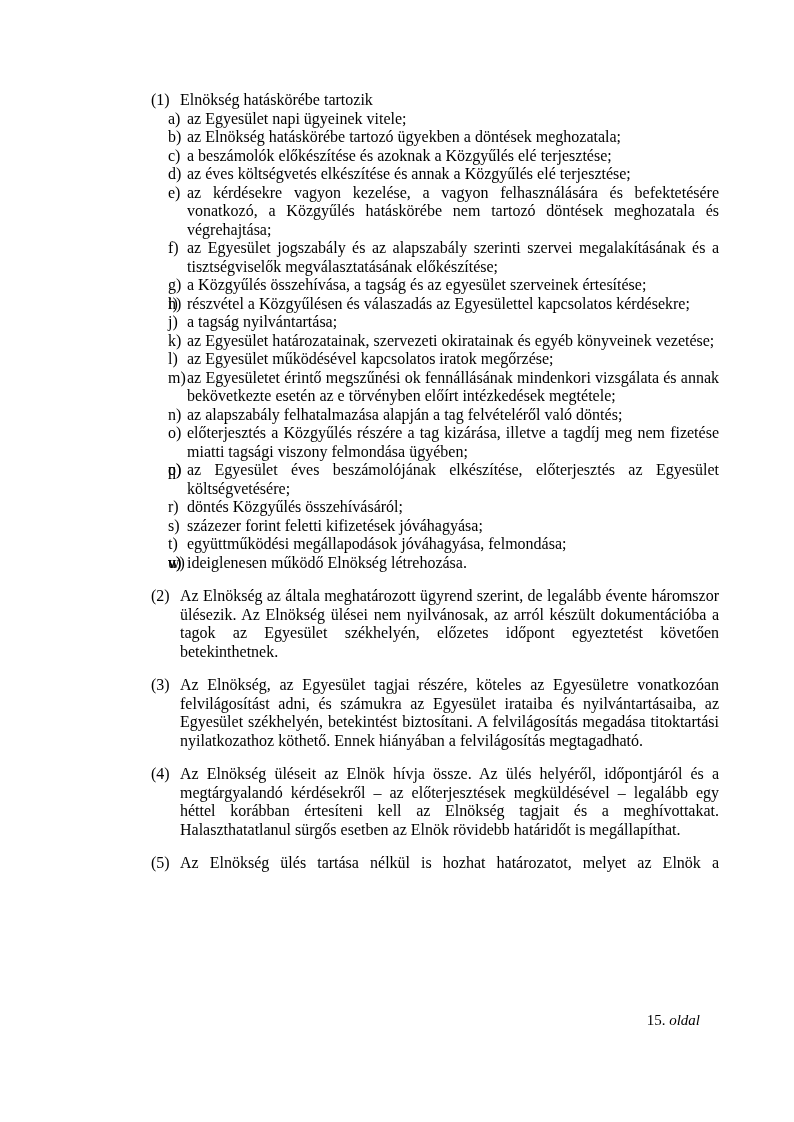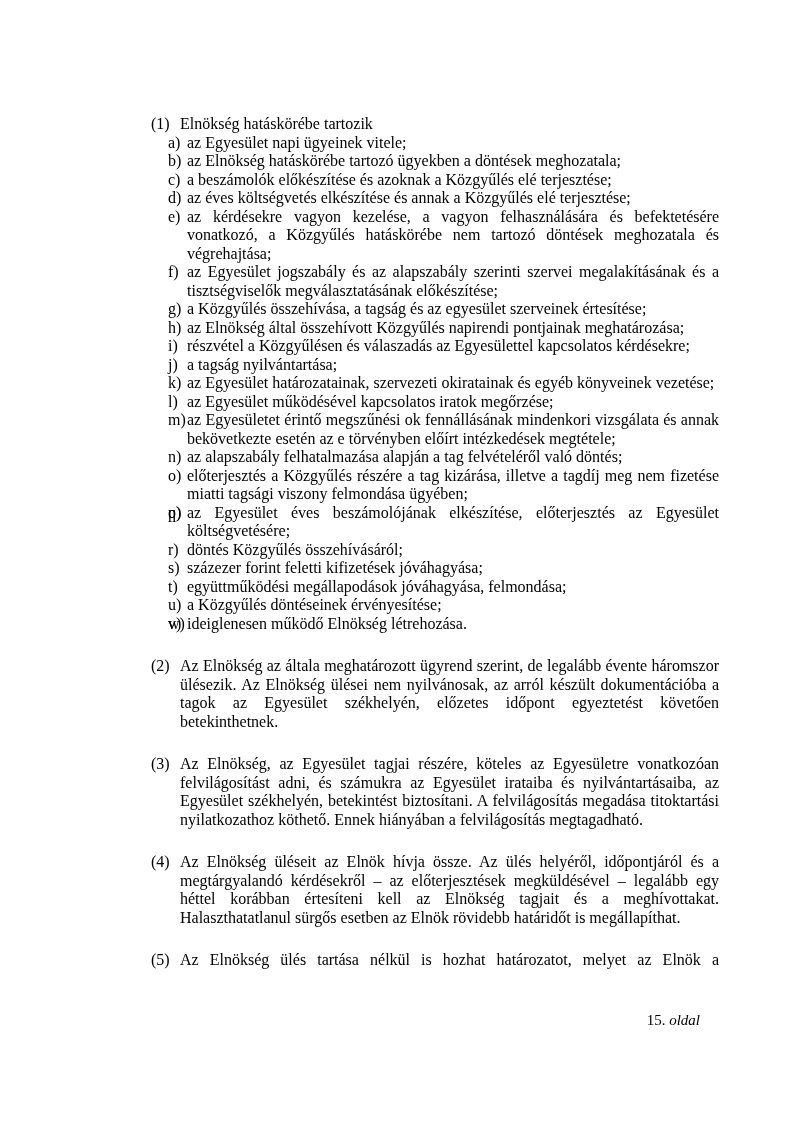--- a/index.html
+++ b/index.html
@@ -31,21 +31,20 @@
   .para + .para {
     margin-top: 15px;
   }
   .para .num {
     position: absolute;
     left: 0;
     top: 0;
   }
   .para .ptext {
     padding-left: 29px;
-    margin-top: 24px;
   }
   .force-justify .ptext {
     text-align-last: justify;
   }
   .items {
     margin-left: 17px;
   }
   .item {
     position: relative;
     padding-left: 19px;
@@ -86,21 +85,21 @@
           <div class="item"><span class="letter">c)</span><span>a beszámolók előkészítése és azoknak a Közgyűlés elé terjesztése;</span></div>
 
           <div class="item"><span class="letter">d)</span><span>az éves költségvetés elkészítése és annak a Közgyűlés elé terjesztése;</span></div>
 
           <div class="item"><span class="letter">e)</span><span>az kérdésekre vagyon kezelése, a vagyon felhasználására és befektetésére vonatkozó, a Közgyűlés hatáskörébe nem tartozó döntések meghozatala és végrehajtása;</span></div>
 
           <div class="item"><span class="letter">f)</span><span>az Egyesület jogszabály és az alapszabály szerinti szervei megalakításának és a tisztségviselők megválasztatásának előkészítése;</span></div>
 
           <div class="item"><span class="letter">g)</span><span>a Közgyűlés összehívása, a tagság és az egyesület szerveinek értesítése;</span></div>
 
-          <div class="item"><span class="letter">h)</span><span>az Elnökség által összehívott Közgyűlés napirendi pontjainak meghatározása;</span></div>
+          <div class="item"><span class="letter">h)</span></div>
 
           <div class="item"><span class="letter">i)</span><span>részvétel a Közgyűlésen és válaszadás az Egyesülettel kapcsolatos kérdésekre;</span></div>
 
           <div class="item"><span class="letter">j)</span><span>a tagság nyilvántartása;</span></div>
 
           <div class="item"><span class="letter">k)</span><span>az Egyesület határozatainak, szervezeti okiratainak és egyéb könyveinek vezetése;</span></div>
 
           <div class="item"><span class="letter">l)</span><span>az Egyesület működésével kapcsolatos iratok megőrzése;</span></div>
 
           <div class="item"><span class="letter">m)</span><span>az Egyesületet érintő megszűnési ok fennállásának mindenkori vizsgálata és annak bekövetkezte esetén az e törvényben előírt intézkedések megtétele;</span></div>
@@ -112,21 +111,21 @@
           <div class="item"><span class="letter">p)</span></div>
 
           <div class="item"><span class="letter">q)</span><span>az Egyesület éves beszámolójának elkészítése, előterjesztés az Egyesület költségvetésére;</span></div>
 
           <div class="item"><span class="letter">r)</span><span>döntés Közgyűlés összehívásáról;</span></div>
 
           <div class="item"><span class="letter">s)</span><span>százezer forint feletti kifizetések jóváhagyása;</span></div>
 
           <div class="item"><span class="letter">t)</span><span>együttműködési megállapodások jóváhagyása, felmondása;</span></div>
 
-          <div class="item"><span class="letter">u)</span><span>a Közgyűlés döntéseinek érvényesítése;</span></div>
+          <div class="item"><span class="letter">u)</span></div>
 
           <div class="item"><span class="letter">v)</span></div>
 
           <div class="item"><span class="letter">w)</span><span>ideiglenesen működő Elnökség létrehozása.</span></div>
         </div>
     </div>
 
     <div class="para">
       <span class="num">(2)</span>
       <div class="ptext">Az Elnökség az általa meghatározott ügyrend szerint, de legalább évente háromszor ülésezik. Az Elnökség ülései nem nyilvánosak, az arról készült dokumentációba a tagok az Egyesület székhelyén, előzetes időpont egyeztetést követően betekinthetnek.</div>

